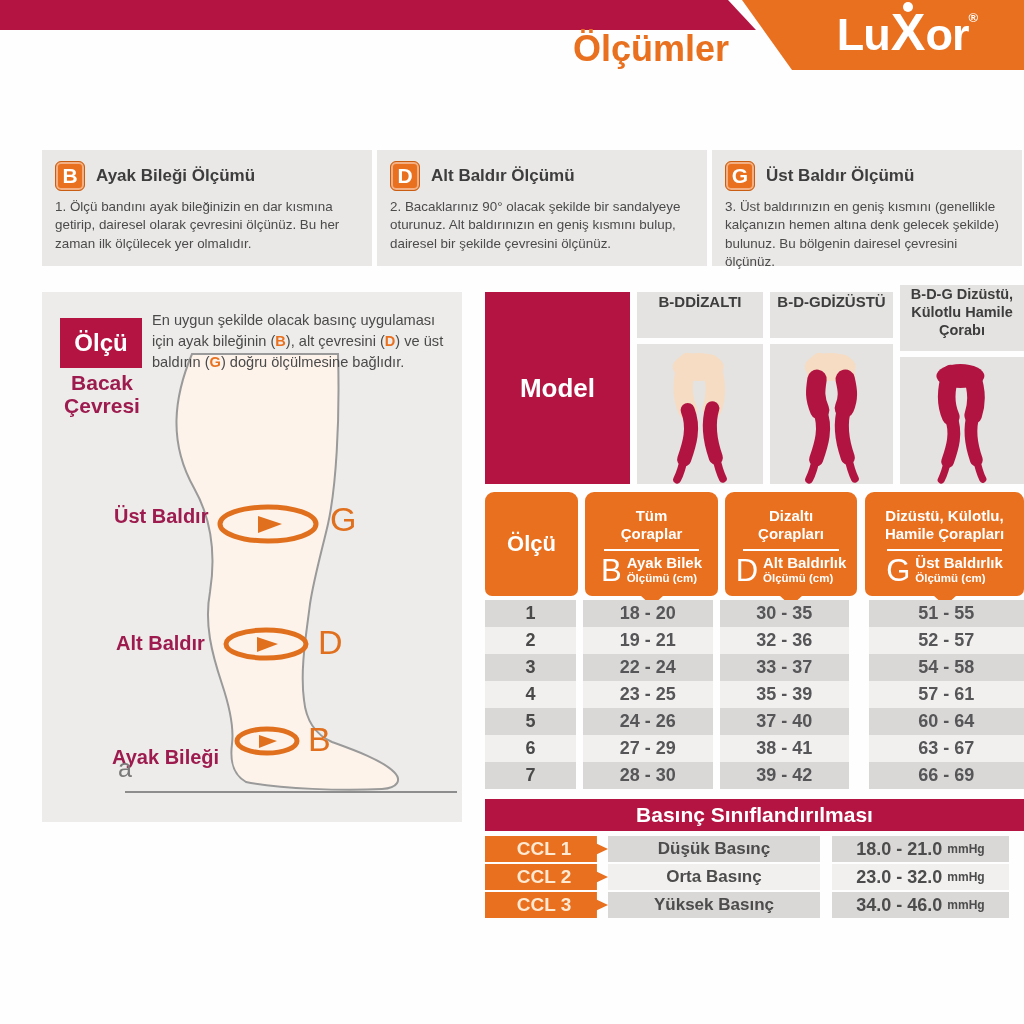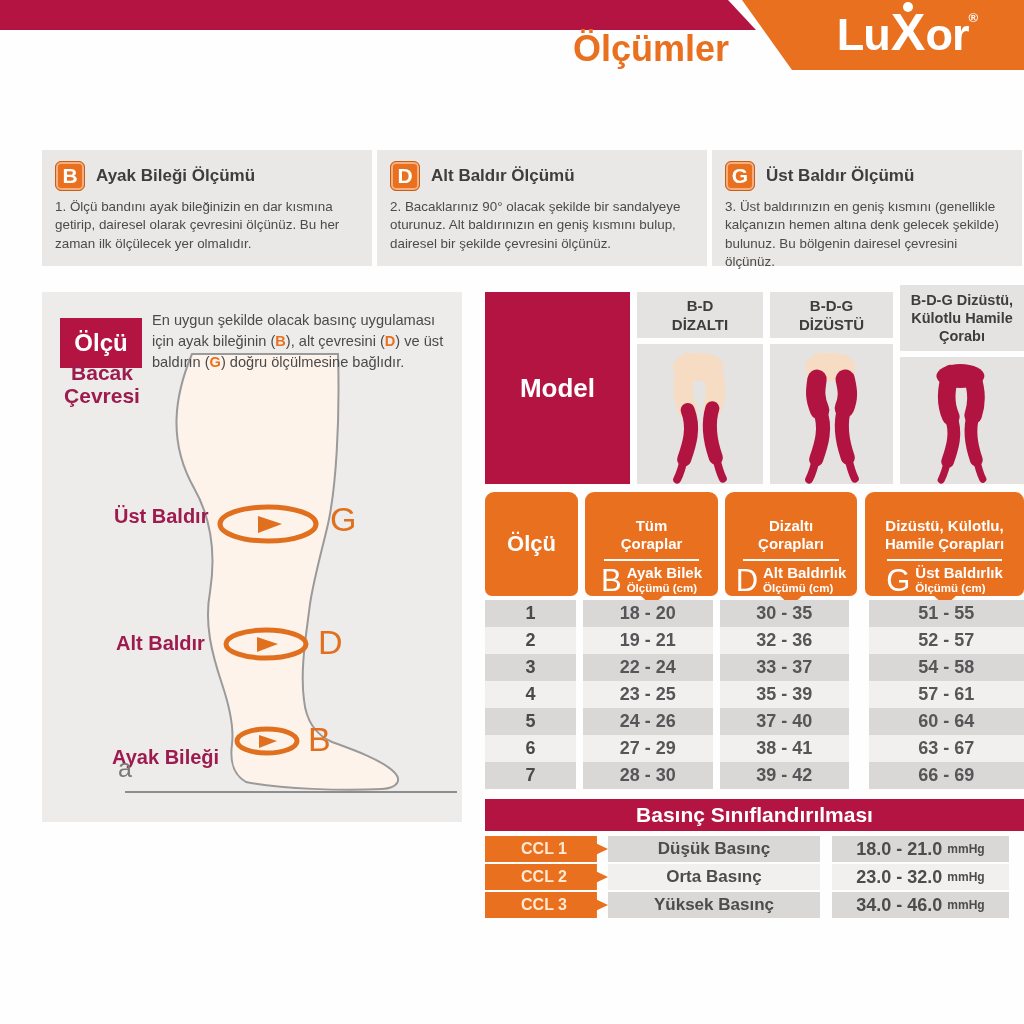--- a/index.html
+++ b/index.html
@@ -26,47 +26,47 @@
   .letter-badge { display:inline-flex; align-items:center; justify-content:center; width:30px; height:30px;
              background:#e8701f; border:1px solid #c95e12; border-radius:6px; color:#fff; font-size:21px;
              font-weight:bold; box-shadow:inset 0 0 0 2px rgba(255,255,255,0.45); margin-right:11px; flex:0 0 auto; }
   .inst-title { font-size:17px; font-weight:bold; color:#3d3d3d; }
   .inst-text { margin-top:7px; font-size:13.4px; line-height:1.37; color:#4b4b4b; }
 
   
   .panel-left { position:absolute; left:42px; top:292px; width:420px; height:530px; background:#edecea; }
   .olcu-badge { position:absolute; left:18px; top:26px; width:82px; height:50px; background:#b31441;
              color:#fff; font-size:24px; font-weight:bold; display:flex; align-items:center; justify-content:center; }
-  .bacak { position:absolute; left:4px; top:70px; width:112px; text-align:center;
+  .bacak { position:absolute; left:4px; top:80px; width:112px; text-align:center;
              color:#9d1b4e; font-size:21px; font-weight:bold; line-height:1.08; }
   .intro { position:absolute; left:110px; top:18px; width:300px; font-size:14.6px; line-height:1.45; color:#4a4a4a; }
   .inline-b { color:#e8701f; font-weight:bold; }
   .leg-svg { position:absolute; left:0; top:0; width:420px; height:530px; }
   .leg-label { position:absolute; color:#9d1b4e; font-size:20px; font-weight:bold; white-space:nowrap; }
   .leg-letter { position:absolute; color:#e0701e; font-size:34px; }
   .baseline-a { position:absolute; left:76px; top:462px; color:#7a7a7a; font-size:25px; }
 
   
   .model-head { position:absolute; left:485px; top:292px; width:145px; height:192px; background:#b31441;
              color:#fff; font-size:26px; font-weight:bold; display:flex; align-items:center; justify-content:center; }
   .model-col { position:absolute; top:292px; height:192px; }
   .model-label { position:absolute; left:0; width:100%; background:#e4e3e1; text-align:center;
-             font-weight:bold; color:#3d3d3d; display:flex; flex-direction:column; justify-content:center; }
+             font-weight:bold; color:#3d3d3d; display:flex; flex-direction:row; justify-content:center; }
   .model-label.two { top:0; height:46px; font-size:15px; line-height:1.3; }
   .model-label.three { top:-7px; height:66px; font-size:14.5px; line-height:1.25; padding:0 2px; }
   .model-img { position:absolute; left:0; width:100%; background:#e4e3e1;
              display:flex; align-items:flex-end; justify-content:center; }
   .model-img.std { top:52px; height:140px; }
   .model-img.tall { top:65px; height:127px; }
 
   
   .sz-box { position:absolute; top:492px; height:104px; background:#e8701f; border-radius:9px 9px 7px 7px; color:#fff; }
   .sz-c1 { left:485px; width:93px; display:flex; align-items:center; justify-content:center;
            font-size:22px; font-weight:bold; }
-  .sz-group { padding-top:25px; text-align:center; font-size:15px; font-weight:bold; line-height:1.22; }
+  .sz-group { padding-top:15px; text-align:center; font-size:15px; font-weight:bold; line-height:1.22; }
   .sz-div { width:72%; height:2px; background:#fff; margin:5px auto 4px auto; }
   .sz-meas { display:flex; align-items:center; justify-content:center; gap:5px; }
   .sz-letter { font-size:31px; font-weight:400; line-height:1; }
   .sz-mtext { text-align:left; line-height:1.12; }
   .sz-measure { display:block; font-size:15px; font-weight:bold; }
   .sz-unit { display:block; font-size:11.5px; font-weight:bold; }
   .tri { position:absolute; left:50%; bottom:-10px; transform:translateX(-50%);
          width:0; height:0; border-left:12px solid transparent; border-right:12px solid transparent;
          border-top:11px solid #e8701f; }
 
@@ -80,21 +80,21 @@
   .td3 { width:132px; margin-right:20px; }
   .td4 { width:159px; }
   .tr:nth-child(odd) .td { background:#d9d8d6; }
   .tr:nth-child(even) .td { background:#f1f0ee; }
 
   
   .press-title { position:absolute; left:485px; top:799px; width:539px; height:32px; background:#b31441;
         color:#fff; font-size:21px; font-weight:bold; display:flex; align-items:center; justify-content:center; }
   .press { position:absolute; left:485px; top:836px; width:539px; }
   .press-row { display:flex; height:26px; margin-bottom:2px; }
-  .ccl { width:123px; background:#e8701f; color:#ffe9d2; font-size:16px; font-weight:bold;
+  .ccl { width:123px; background:#e8701f; color:#ffe9d2; font-size:19px; font-weight:bold;
         display:flex; align-items:center; justify-content:center; padding-right:5px;
         clip-path:polygon(0 0, 91% 0, 91% 30%, 100% 50%, 91% 70%, 91% 100%, 0 100%); }
   .plabel { width:212px; margin-left:0px; display:flex; align-items:center; justify-content:center;
         font-size:17px; font-weight:bold; color:#4c4c4c; }
   .pval  { width:177px; margin-left:12px; display:flex; align-items:center; justify-content:center;
         gap:5px; color:#4c4c4c; }
   .pval .range { font-size:18px; font-weight:bold; }
   .pval .punit { font-size:12px; font-weight:bold; }
   .press-row:nth-child(odd) .plabel, .press-row:nth-child(odd) .pval { background:#d9d8d6; }
   .press-row:nth-child(even) .plabel, .press-row:nth-child(even) .pval { background:#f1f0ee; }

